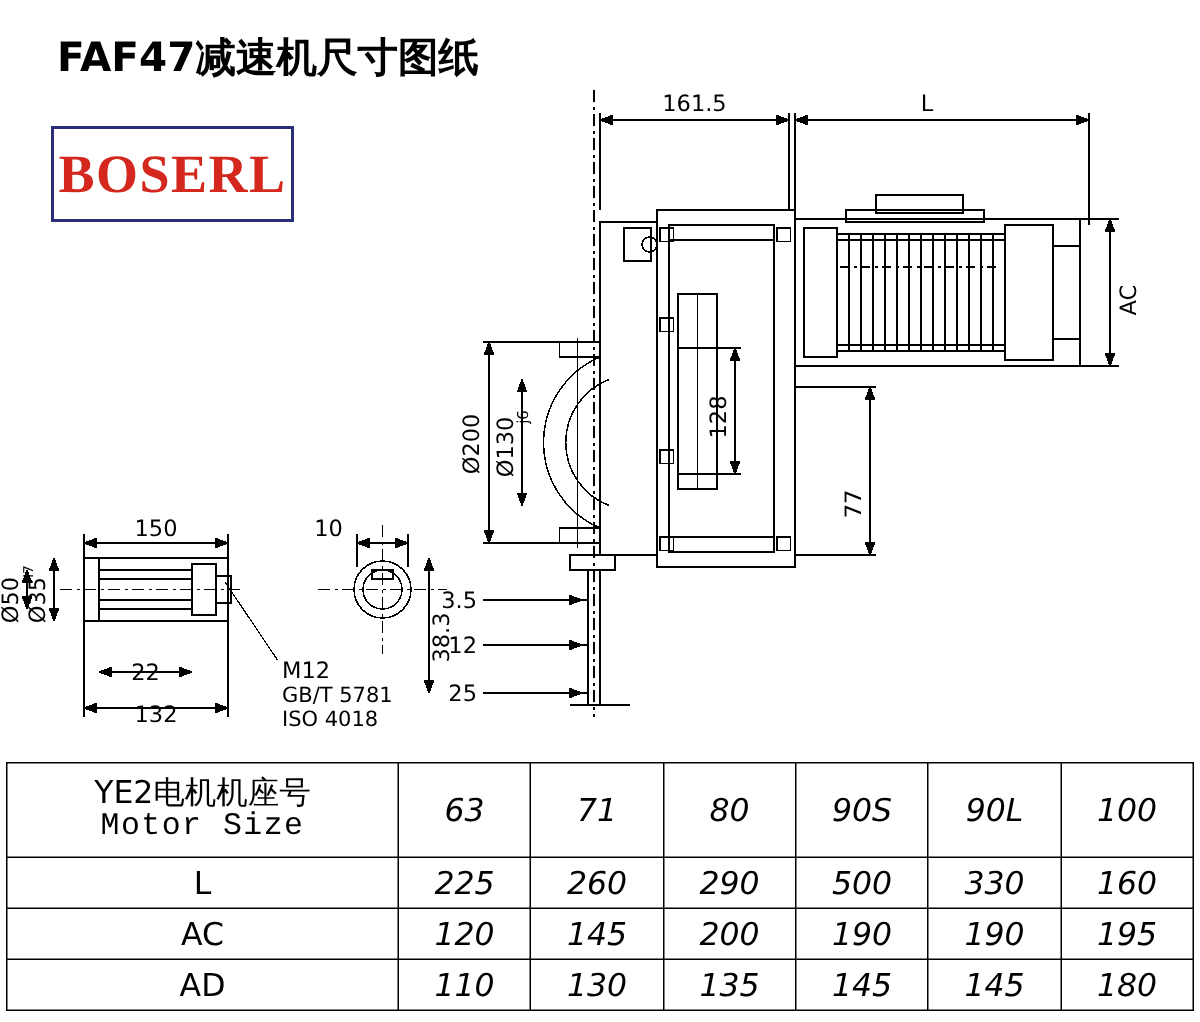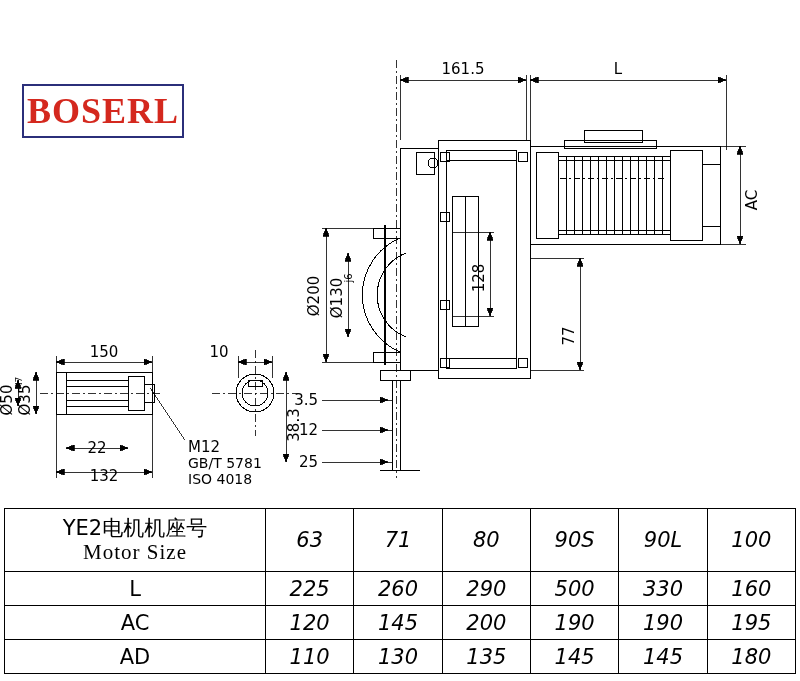--- a/index.html
+++ b/index.html
@@ -27,24 +27,24 @@
     top: 20px;
     font-size: 27px;
     font-weight: bold;
     letter-spacing: 0px;
     white-space: nowrap;
     font-family: "DejaVu Sans", sans-serif;
   }
   
   .logo-box {
     position: absolute;
-    left: 22px;
+    left: 34px;
     top: 84px;
     width: 162px;
-    height: 54px;
+    height: 64px;
     border: 2px solid #3b82f6;
     box-sizing: border-box;
   }
   .logo-text {
     position: absolute;
     left: 0;
     top: 0;
     width: 100%;
     height: 100%;
     display: flex;
@@ -88,32 +88,33 @@
   .rowhead .cn {
     display: block;
     font-size: 21px;
     line-height: 1.15;
   }
   .rowhead .en {
     display: block;
     font-size: 21px;
     line-height: 1.15;
     letter-spacing: 1px;
-    font-family: Liberation Serif, serif;
+    font-family: Liberation Mono, monospace;
   }
   .val {
     font-family: "DejaVu Sans", sans-serif;
     font-style: italic;
   }
 </style>
 </head>
 <body>
 
 <div id="page">
 
+  <div class="title">FAF47减速机尺寸图纸</div>
 
   <div class="logo-box" style="border-color: rgb(43, 47, 122);">
     <div class="logo-text" style="color: rgb(212, 40, 30);">BOSERL</div>
   </div>
 
   <svg id="drawing" width="800" height="510" viewBox="0 0 800 510">
     <g stroke="#000" fill="none" stroke-width="1" shape-rendering="crispEdges">
 
       <g>
         <path d="M 385 225 L 385 365" stroke-width="1.2"></path>

